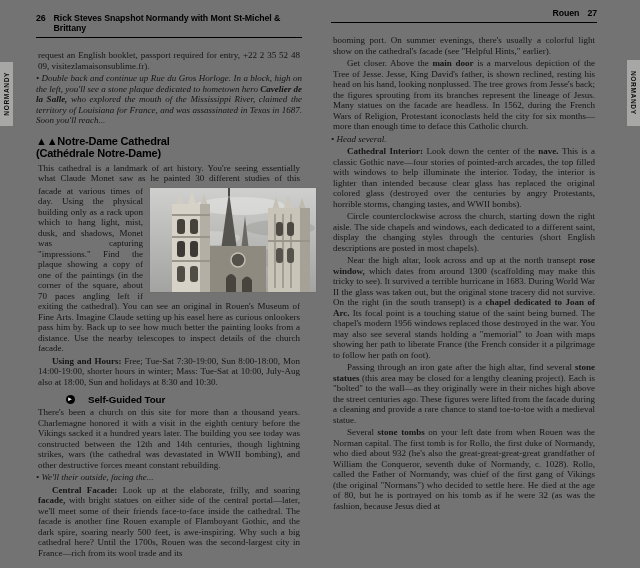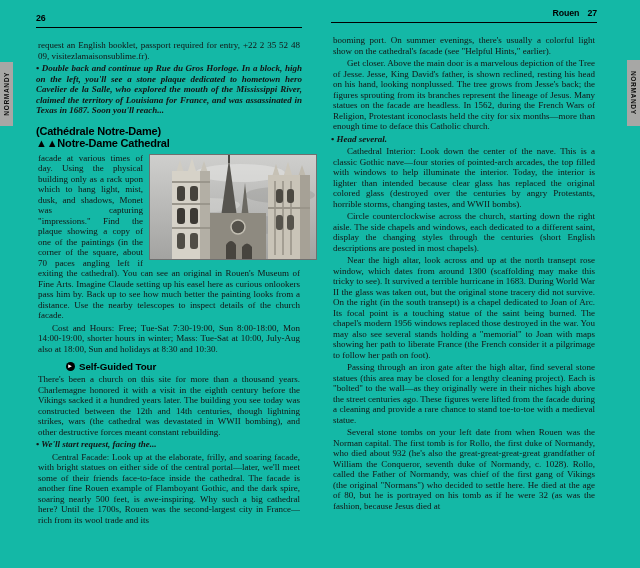--- a/index.html
+++ b/index.html
@@ -1,39 +1,39 @@
 <!DOCTYPE html>
 <html><head>
 <meta charset="utf-8">
 <style>
   html,body{margin:0;padding:0;background:#e9e9e9;}
-  .spread{position:relative;width:640px;height:568px;background:#14b8a6;overflow:hidden;
+  .spread{position:relative;width:640px;height:568px;background:#737373;overflow:hidden;
           font-family:"Liberation Serif",serif;color:#141414;}
   .page{position:absolute;top:0;height:100%;width:320px;box-sizing:border-box;}
   .page.left{left:0;padding:13px 18px 0 36px;}
   .page.right{left:313px;padding:8px 36px 0 18px;}
 
   .pg-header{font-family:"Liberation Sans",sans-serif;font-weight:bold;font-size:8.8px;
              color:#000;display:flex;gap:8px;align-items:baseline;
              border-bottom:1.3px solid #000;padding-bottom:4px;letter-spacing:-0.1px;}
   .pg-header.right-h{justify-content:flex-end;}
   .content{margin-top:12px;}
 
   .para{margin:2px;font-size:9px;line-height:10.5px;text-align:justify;}
   .para.indent{text-indent:14px;}
   .para.cont{text-align-last:justify;}
   .para.note{margin:1px 0;}
-  .run-b{font-weight:normal;}
-  .run-i{font-style:italic;font-weight:bold;}
+  .run-b{font-weight:bold;}
+  .run-i{font-style:italic;}
   .run-bi{font-weight:bold;font-style:italic;}
 
   .heading{font-family:"Liberation Sans",sans-serif;font-weight:bold;font-size:11px;
            line-height:12.5px;margin:9px 0 3px;letter-spacing:-0.2px;color:#000;}
   .subheading{font-family:"Liberation Sans",sans-serif;font-weight:bold;font-size:9.8px;
-              margin:7px 0 2px;display:flex;align-items:center;gap:4px;color:#000;letter-spacing:-0.1px;padding-left:30px;}
+              margin:7px 0 2px;display:flex;align-items:center;gap:13px;color:#000;letter-spacing:-0.1px;padding-left:30px;}
   .tour-icon{display:inline-block;width:9px;height:9px;border-radius:50%;background:#000;
              position:relative;flex:0 0 auto;}
   .tour-icon::after{content:"▸";position:absolute;left:2.2px;top:-0.5px;color:#fff;
                     font-size:7px;line-height:9px;font-family:"DejaVu Sans",sans-serif;}
 
   .photo-frame{float:right;width:166px;height:104px;margin:2px -16px 3px 7px;
                outline:1px solid #6f6f6f;background:#b5b5b3;}
   .photo-frame svg{display:block;}
 
   .edge-tab{position:absolute;width:13px;background:#a7a7a5;color:#0d0d0d;
@@ -52,28 +52,30 @@
   <div class="edge-tab left">
     <span>NORMANDY</span>
   </div>
   <div class="edge-tab right">
     <span>NORMANDY</span>
   </div>
 
   <div class="page left">
     <div class="pg-header">
       <span>26</span>
+      <span>Rick Steves Snapshot Normandy with Mont St-Michel &amp; Brittany</span>
     </div>
     <div class="content" id="left-content">
         <p class="para"><span>request an English booklet, passport required for entry, +22 2 35 52 48 09, visitezlamaisonsublime.fr).</span></p>
         <p class="para note"><span class="run-i">• Double back and continue up Rue du Gros Horloge. In a block, high on the left, you'll see a stone plaque dedicated to hometown hero </span><span class="run-bi">Cavelier de la Salle,</span><span class="run-i"> who explored the mouth of the Mississippi River, claimed the territory of Louisiana for France, and was assassinated in Texas in 1687. Soon you'll reach...</span></p>
         <h2 class="heading">
+          <div>▲▲Notre-Dame Cathedral</div>
           <div>(Cathédrale Notre-Dame)</div>
-          <div>▲▲Notre-Dame Cathedral</div>
         </h2>
+        <p class="para cont"><span>This cathedral is a landmark of art history. You're seeing essentially what Claude Monet saw as he painted 30 different studies of this</span></p>
         <p class="para">
   <span class="photo-frame">
     <svg width="166" height="104" viewBox="0 0 166 104" xmlns="http://www.w3.org/2000/svg">
       <defs>
         <linearGradient id="sky" x1="0" y1="0" x2="0" y2="1">
           <stop offset="0" stop-color="#cfcfcd"></stop>
           <stop offset="1" stop-color="#a3a3a1"></stop>
         </linearGradient>
       </defs>
       <rect x="0" y="0" width="166" height="104" fill="url(#sky)"></rect>
@@ -115,27 +117,27 @@
       <rect x="132" y="26" width="2" height="74" fill="#a39e93"></rect>
       <rect x="140" y="26" width="2" height="74" fill="#a39e93"></rect>
       <rect x="126" y="34" width="7" height="14" rx="3" fill="#4c4942"></rect>
       <rect x="137" y="34" width="7" height="14" rx="3" fill="#4c4942"></rect>
       <rect x="126" y="60" width="7" height="15" rx="3" fill="#56534c"></rect>
       <rect x="137" y="60" width="7" height="15" rx="3" fill="#56534c"></rect>
       <rect x="118" y="52" width="42" height="2" fill="#9a958a"></rect>
     </svg>
   </span>
 <span>facade at various times of day. Using the physical building only as a rack upon which to hang light, mist, dusk, and shadows, Monet was capturing "impressions." Find the plaque showing a copy of one of the paintings (in the corner of the square, about 70 paces angling left if exiting the cathedral). You can see an original in Rouen's Museum of Fine Arts. Imagine Claude setting up his easel here as curious onlookers pass him by. Back up to see how much better the painting looks from a distance. Use the nearby telescopes to inspect details of the church facade.</span></p>
-        <p class="para indent"><span class="run-b">Cost and Hours: </span><span>Free; Tue-Sat 7:30-19:00, Sun 8:00-18:00, Mon 14:00-19:00, shorter hours in winter; Mass: Tue-Sat at 10:00, July-Aug also at 18:00, Sun and holidays at 8:30 and 10:30.</span></p>
+        <p class="para indent"><span class="run-b">Using and Hours: </span><span>Free; Tue-Sat 7:30-19:00, Sun 8:00-18:00, Mon 14:00-19:00, shorter hours in winter; Mass: Tue-Sat at 10:00, July-Aug also at 18:00, Sun and holidays at 8:30 and 10:30.</span></p>
         <h3 class="subheading">
           <span class="tour-icon"></span>
           <span>Self-Guided Tour</span>
         </h3>
         <p class="para"><span>There's been a church on this site for more than a thousand years. Charlemagne honored it with a visit in the eighth century before the Vikings sacked it a hundred years later. The building you see today was constructed between the 12th and 14th centuries, though lightning strikes, wars (the cathedral was devastated in WWII bombing), and other destructive forces meant constant rebuilding.</span></p>
-        <p class="para note"><span class="run-i">• We'll start request, facing the...</span></p>
+        <p class="para note"><span class="run-i">• We'll their outside, facing the...</span></p>
         <p class="para indent"><span class="run-b">Central Facade: </span><span>Look up at the elaborate, frilly, and soaring </span><span class="run-b">facade,</span><span> with bright statues on either side of the central portal—later, we'll meet some of their friends face-to-face inside the cathedral. The facade is another fine Rouen example of Flamboyant Gothic, and the dark spire, soaring nearly 500 feet, is awe-inspiring. Why such a big cathedral here? Until the 1700s, Rouen was the second-largest city in France—rich from its wool trade and its</span></p>
       </div>
   </div>
 
   <div class="page right">
     <div class="pg-header right-h">
       <span>Rouen</span>
       <span>27</span>
     </div>
     <div class="content" id="right-content">

